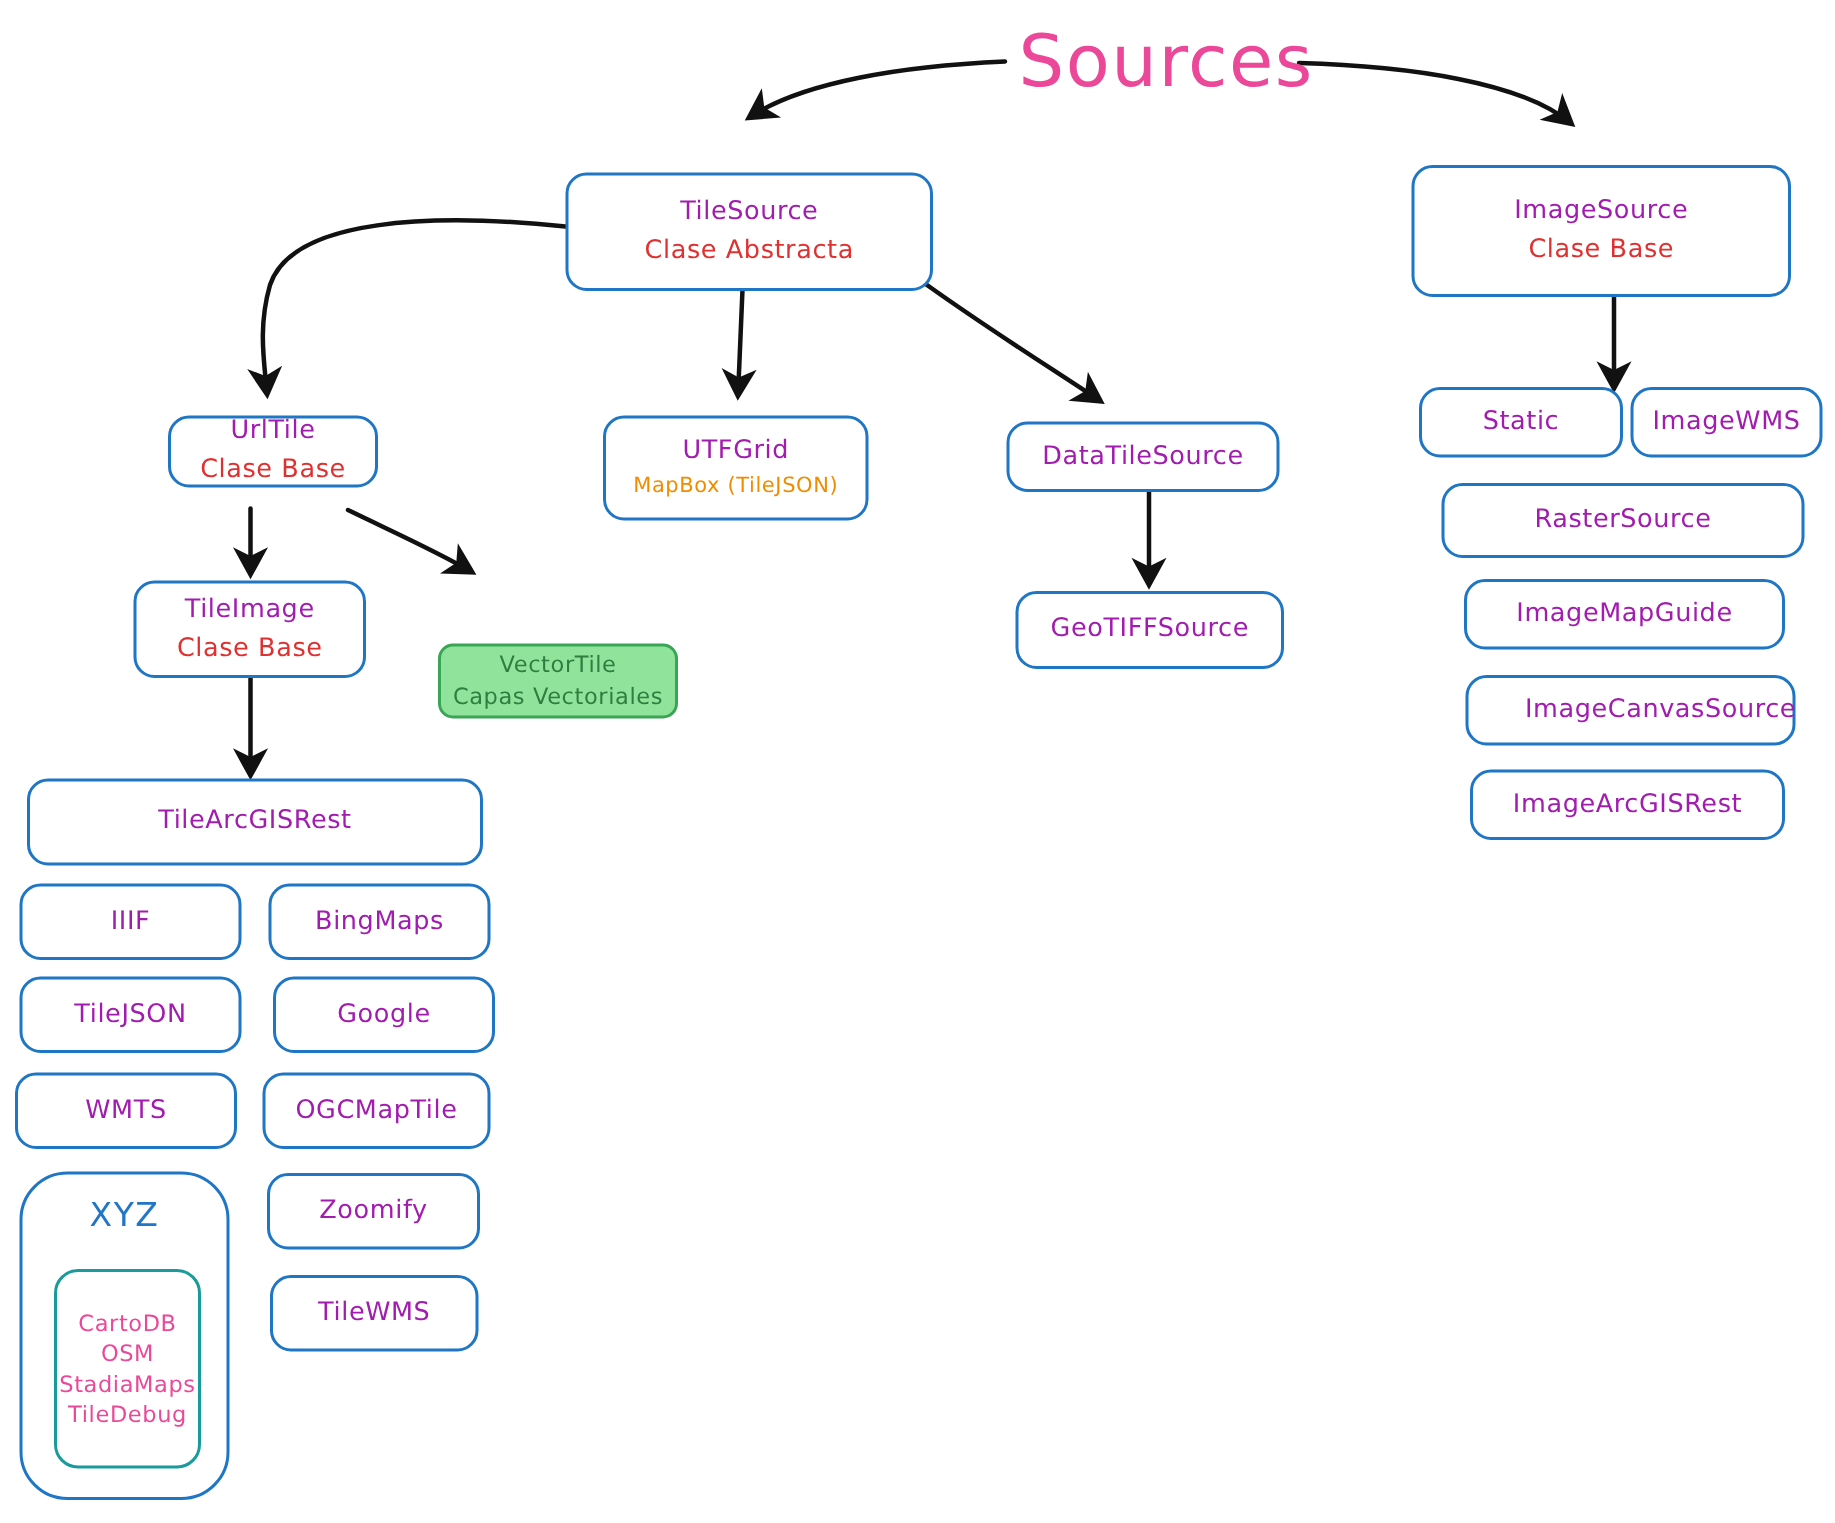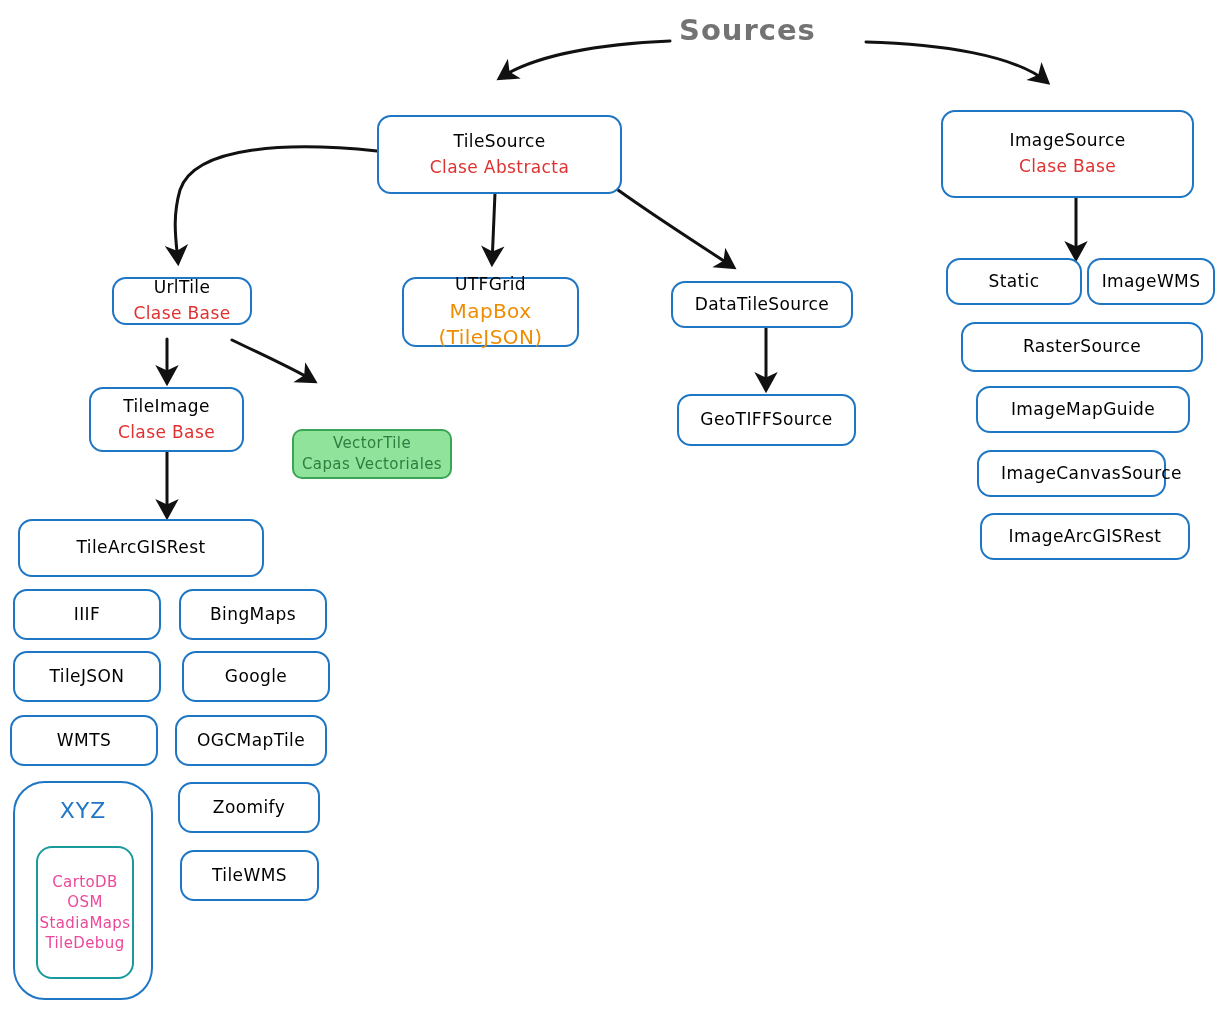--- a/index.html
+++ b/index.html
@@ -31,48 +31,47 @@
     background: #ffffff;
     display: flex;
     flex-direction: column;
     align-items: center;
     justify-content: center;
     text-align: center;
     line-height: 1.28;
     letter-spacing: 0.4px;
   }
   .node .ln1 {
-    color: #000000;
+    color: #a21caf;
     font-size: 17px;
   }
   .node .ln2 {
     font-size: 17px;
     margin-top: 4px;
   }
   .ln2.red { color: #e03131; }
-  .ln2.orange { color: #f08c00; font-size: 20px; }
+  .ln2.orange { color: #f08c00; font-size: 14px; }
   .node.green {
     border-color: #3aa655;
     background: #8fe39a;
     border-radius: 10px;
   }
   .node.green .ln1, .node.green .ln2 { color: #2f7d3f; }
   .node.green .ln2 { font-size: 15px; margin-top: 2px; text-align: center; }
   .node.teal {
     border-color: #1a9b9b;
     background: #ffffff;
   }
   .node.xyz .ln1 { font-size: 22px; color: #2176c7; letter-spacing: 1px; }
   .title {
     position: absolute;
-    color: #737373;
-    font-size: 29px;
+    color: #ec4899;
+    font-size: 48px;
     letter-spacing: 1px;
     white-space: nowrap;
-    font-weight: bold;
   }
   .multi {
     white-space: pre-line;
     font-size: 15px;
     color: #ec4899;
     line-height: 1.35;
   }
 </style>
 </head>
 <body>
@@ -154,28 +153,28 @@
   </div>
   <div class="node" style="left:1087px; top:258px; width:128px; height:47px;">
     <span class="ln1">ImageWMS</span>
   </div>
   <div class="node" style="left:976px; top:386px; width:214px; height:47px;">
     <span class="ln1">ImageMapGuide</span>
   </div>
   <div class="node" style="left:961px; top:322px; width:242px; height:50px;">
     <span class="ln1">RasterSource</span>
   </div>
-  <div class="node" style="left:977px; top:450px; width:189px; height:47px;padding-left:40px;">
+  <div class="node" style="left:977px; top:450px; width:220px; height:47px;padding-left:40px;">
     <span class="ln1">ImageCanvasSource</span>
   </div>
   <div class="node" style="left:980px; top:513px; width:210px; height:47px;">
     <span class="ln1">ImageArcGISRest</span>
   </div>
 
-  <div class="node" style="left:18px; top:519px; width:246px; height:58px;">
+  <div class="node" style="left:18px; top:519px; width:304px; height:58px;">
     <span class="ln1">TileArcGISRest</span>
   </div>
 
   <div class="node" style="left:13px; top:589px; width:148px; height:51px;">
     <span class="ln1">IIIF</span>
   </div>
   <div class="node" style="left:179px; top:589px; width:148px; height:51px;">
     <span class="ln1">BingMaps</span>
   </div>
 

